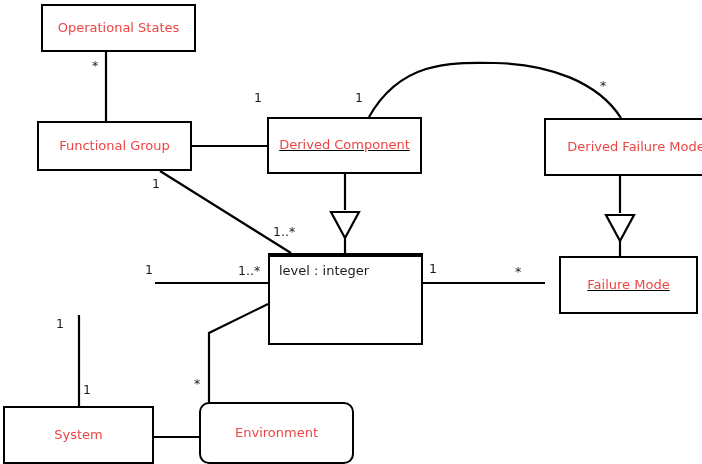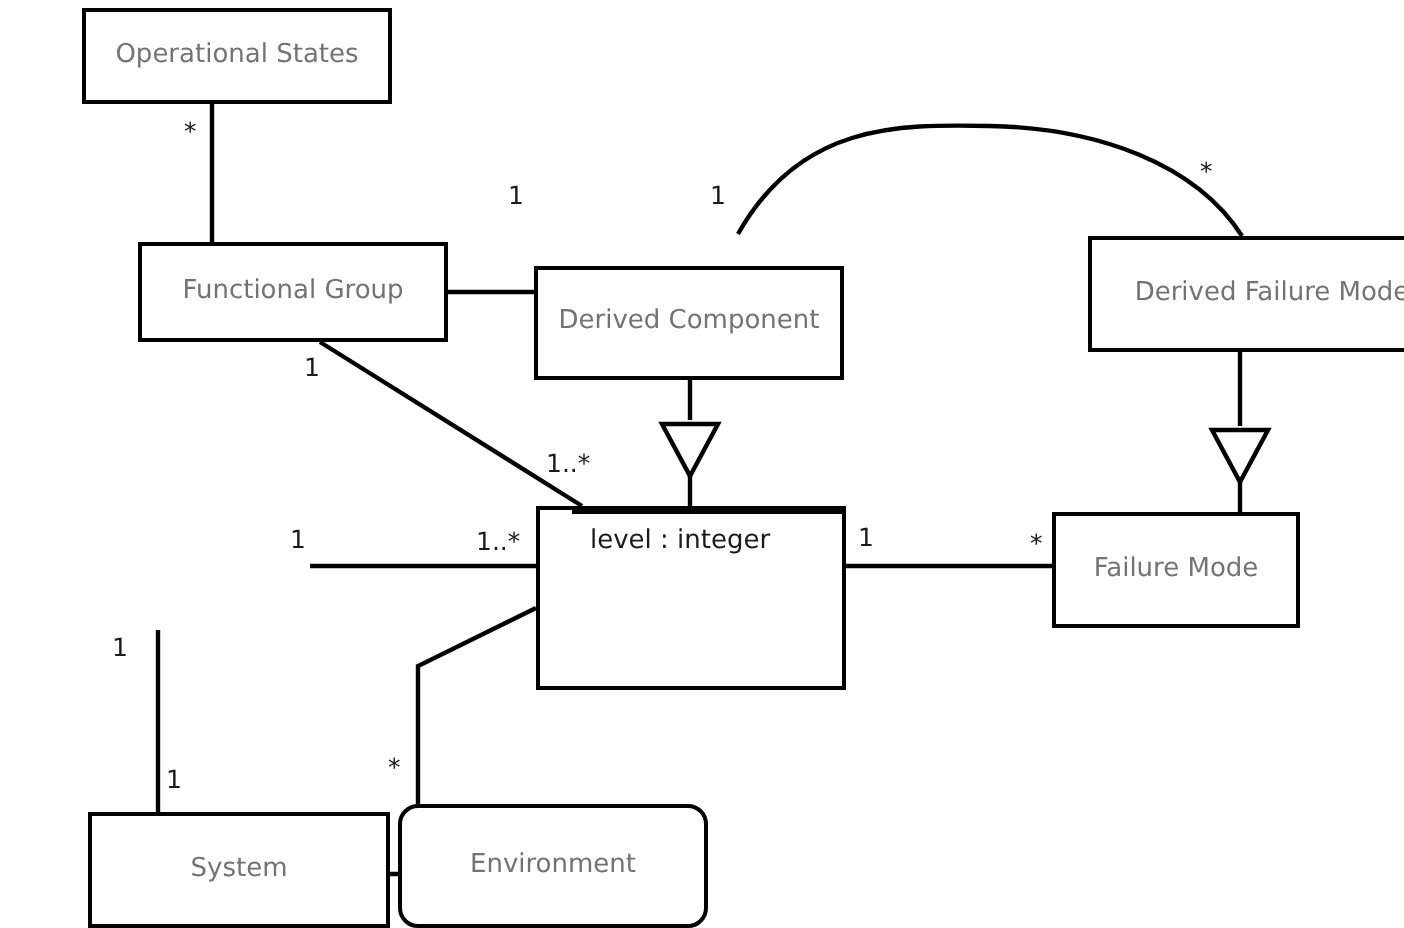--- a/index.html
+++ b/index.html
@@ -33,35 +33,34 @@
     flex-direction: column;
     z-index: 2;
   }
   .uml-name-compartment {
     flex: 1 1 auto;
     display: flex;
     align-items: center;
     justify-content: center;
     text-align: center;
     font-size: 13px;
-    color: #737373;
+    color: #ef4444;
     line-height: 1.15;
     padding: 0 4px;
   }
   .uml-attr-compartment {
     box-sizing: border-box;
     border-top: 2px solid #000000;
     display: flex;
     align-items: center;
     justify-content: flex-start;
     font-size: 13px;
     color: #1a1a1a;
     padding: 0 0 0 9px;
     height: 28px;
-    margin-left: 16px;
   }
   .mult-label {
     position: absolute;
     font-size: 12.5px;
     color: #1a1a1a;
     white-space: nowrap;
     z-index: 3;
     line-height: 1;
   }
 </style>
@@ -98,42 +97,42 @@
       <line x1="620" y1="176" x2="620" y2="213"></line>
       <polygon points="606,215 634,215 620,241" fill="#ffffff" stroke="#000000" stroke-width="2.2"></polygon>
       <line x1="620" y1="241" x2="620" y2="256"></line>
     </g>
   </svg>
 
   <div class="uml-class" style="left: 41px; top: 4px; width: 155px; height: 48px;">
     <div class="uml-name-compartment">Operational States</div>
   </div>
 
-  <div class="uml-class" style="left: 37px; top: 121px; width: 155px; height: 50px; margin-left: 32px;">
+  <div class="uml-class" style="left: 37px; top: 121px; width: 155px; height: 50px;">
     <div class="uml-name-compartment">Functional Group</div>
   </div>
 
-  <div class="uml-class" style="left: 267px; top: 133px; width: 155px; height: 57px;">
+  <div class="uml-class" style="left: 267px; top: 117px; width: 155px; height: 57px; text-decoration: underline;">
     <div class="uml-name-compartment">Derived Component</div>
   </div>
 
   <div class="uml-class" style="left: 512px; top: 118px; width: 184px; height: 58px; margin-left: 32px;">
     <div class="uml-name-compartment">Derived Failure Mode</div>
   </div>
 
 
   <div class="uml-class" style="left: 268px; top: 253px; width: 155px; height: 92px;">
     <div class="uml-attr-compartment">level : integer</div>
   </div>
 
-  <div class="uml-class" style="left: 526px; top: 256px; width: 124px; height: 58px;">
+  <div class="uml-class" style="left: 559px; top: 256px; width: 139px; height: 58px; text-decoration: underline;">
     <div class="uml-name-compartment">Failure Mode</div>
   </div>
 
-  <div class="uml-class" style="left: 3px; top: 406px; width: 151px; height: 58px; margin-left: 41px;">
+  <div class="uml-class" style="left: 3px; top: 406px; width: 151px; height: 58px;">
     <div class="uml-name-compartment">System</div>
   </div>
 
   <div class="uml-class" style="left: 199px; top: 402px; width: 155px; height: 62px; border-radius: 10px;">
     <div class="uml-name-compartment">Environment</div>
   </div>
 
   <div class="mult-label" style="left: 92px; top: 60px;">*</div>
   <div class="mult-label" style="left: 254px; top: 92px;">1</div>
   <div class="mult-label" style="left: 355px; top: 92px;">1</div>

